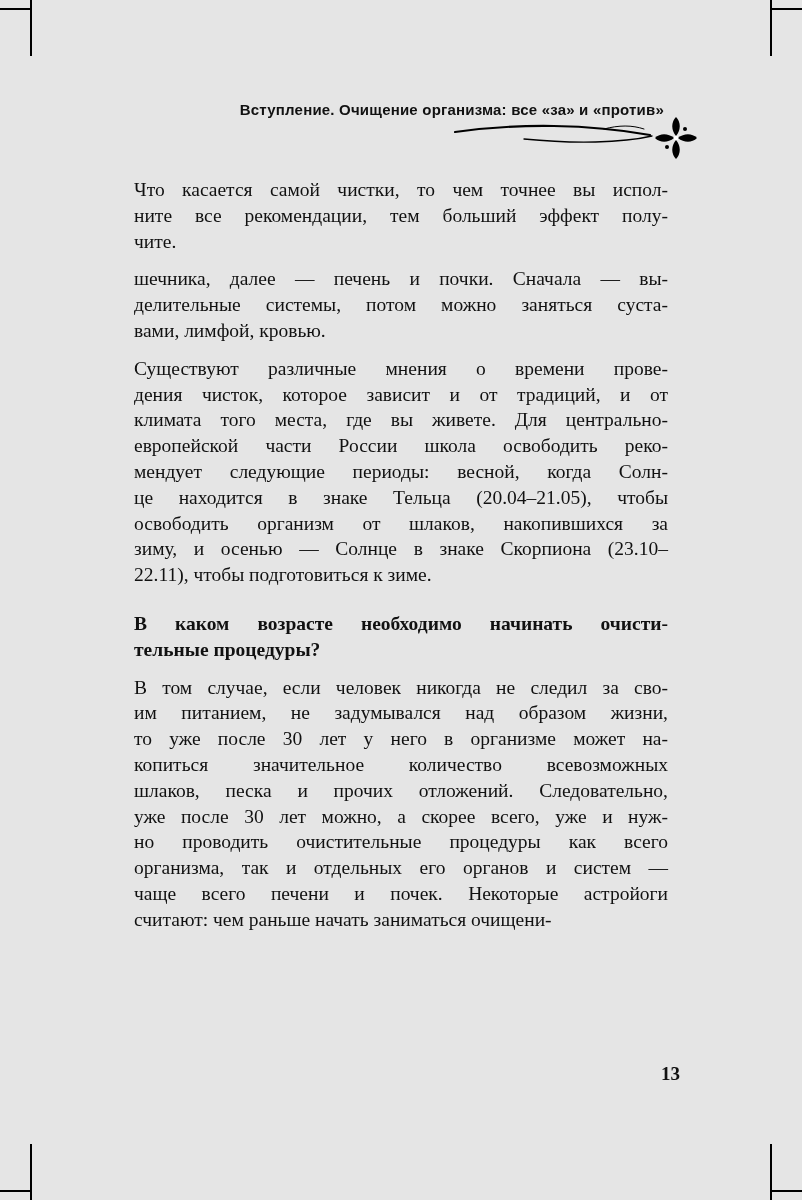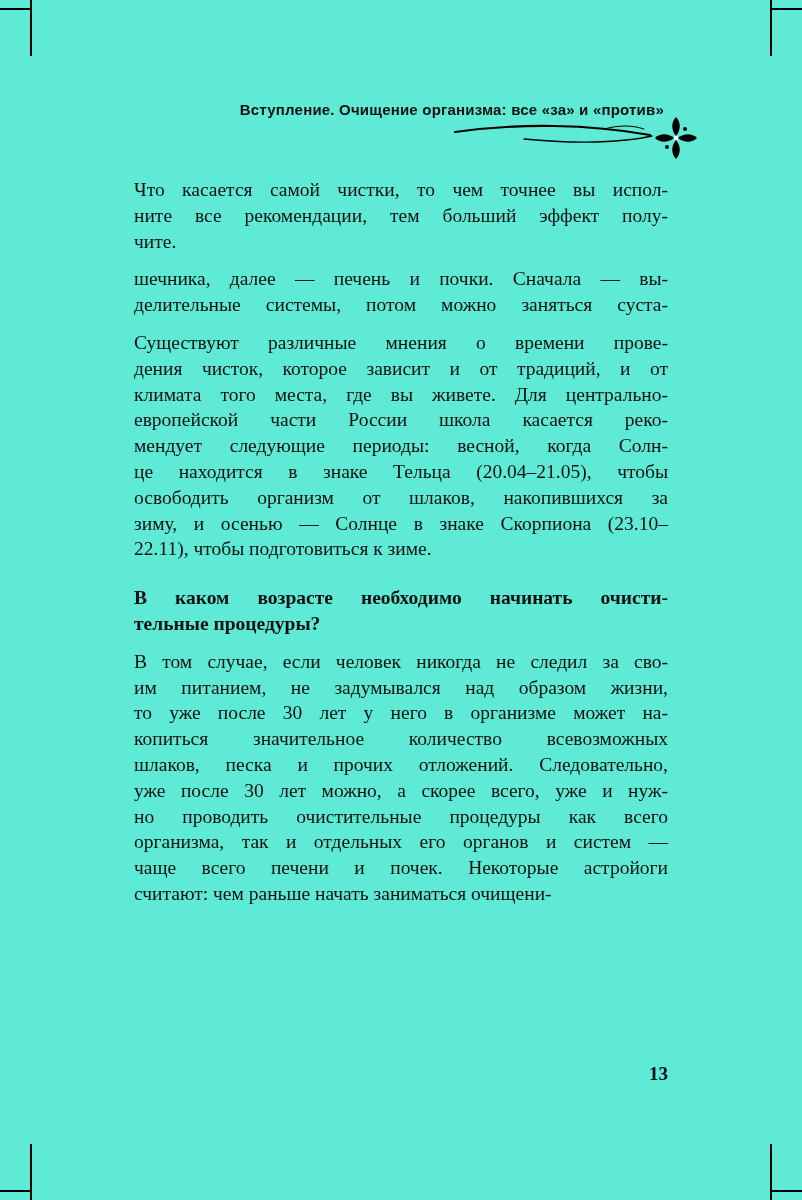--- a/index.html
+++ b/index.html
@@ -1,20 +1,20 @@
 <!DOCTYPE html>
 <html><head>
 <meta charset="utf-8">
 <style>
   html, body { margin: 0; padding: 0; background: #ffffff; }
   .page {
     position: relative;
     width: 802px;
     height: 1200px;
-    background: #5eead4;
+    background: #e5e5e5;
     overflow: hidden;
     margin: 0 auto;
     font-family: "Liberation Serif", serif;
     color: #111111;
     text-decoration: underline;
   }
 
   
   .corner-mark span { position: absolute; background: #000; }
   .cm-v { width: 2px; height: 56px; }
@@ -57,21 +57,21 @@
     line-height: 25.8px;
   }
   .para { margin: 0 0 12px 0; }
   .para.heading { font-weight: 700; margin: 23px 0 12px 0; }
   .line { text-align: justify; text-align-last: justify; }
   .line.last { text-align-last: left; }
 
   .page-number {
     position: absolute;
     top: 1063px;
-    right: 134px;
+    right: 122px;
     font-weight: 700;
     font-size: 19px;
   }
 </style>
 </head>
 <body>
 
 <div class="page">
 
   <div class="corner-mark">
@@ -112,26 +112,27 @@
 
   <div class="text-block">
       <div class="para body">
         <div class="line">Что касается самой чистки, то чем точнее вы испол-</div>
         <div class="line">ните все рекомендации, тем больший эффект полу-</div>
         <div class="line last">чите.</div>
       </div>
       <div class="para body">
         <div class="line">шечника, далее — печень и почки. Сначала — вы-</div>
         <div class="line">делительные системы, потом можно заняться суста-</div>
+        <div class="line last">вами, лимфой, кровью.</div>
       </div>
       <div class="para body">
         <div class="line">Существуют различные мнения о времени прове-</div>
         <div class="line">дения чисток, которое зависит и от традиций, и от</div>
         <div class="line">климата того места, где вы живете. Для центрально-</div>
-        <div class="line">европейской части России школа касается реко-</div>
+        <div class="line">европейской части России школа освободить реко-</div>
         <div class="line">мендует следующие периоды: весной, когда Солн-</div>
         <div class="line">це находится в знаке Тельца (20.04–21.05), чтобы</div>
         <div class="line">освободить организм от шлаков, накопившихся за</div>
         <div class="line">зиму, и осенью — Солнце в знаке Скорпиона (23.10–</div>
         <div class="line last">22.11), чтобы подготовиться к зиме.</div>
       </div>
       <div class="para heading">
         <div class="line">В каком возрасте необходимо начинать очисти-</div>
         <div class="line last">тельные процедуры?</div>
       </div>

